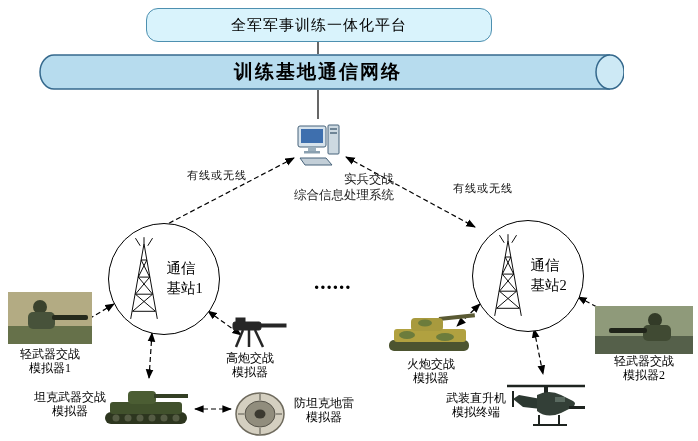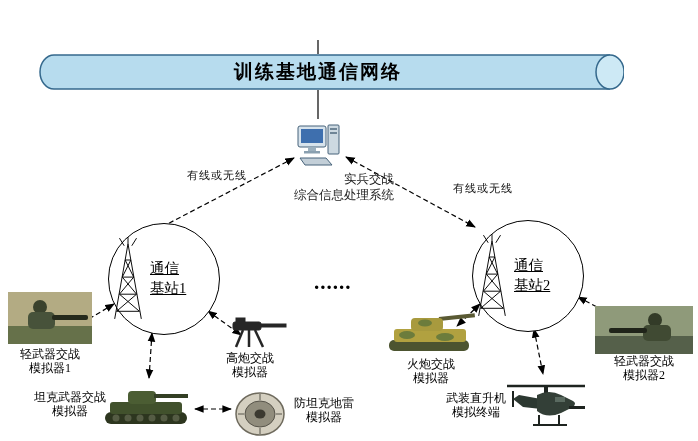--- a/index.html
+++ b/index.html
@@ -24,21 +24,21 @@
   .computer{left:296px;top:120px;width:48px;height:48px;}
   .proc-label{
     left:246px;top:172px;width:148px;text-align:right;
     font-size:12.5px;line-height:1.25;white-space:pre-line;color:#222;
   }
   .link-label{font-size:11px;letter-spacing:1px;color:#111;z-index:2;margin-left:9px;}
   .link-left{left:178px;top:168px;}
   .link-right{left:444px;top:181px;}
   .station{
     width:110px;height:110px;border:1px solid #000;border-radius:50%;background:#fff;
-    display:flex;align-items:center;gap:3px;z-index:1;text-decoration:underline;
+    display:flex;align-items:center;justify-content:center;gap:3px;z-index:1;
   }
   .station1{left:108px;top:223px;}
   .station2{left:472px;top:220px;}
   .station-label{font-size:14.5px;line-height:1.35;white-space:pre-line;text-align:left;}
   .ellipsis{left:314px;top:270px;width:70px;font-size:21px;font-weight:bold;letter-spacing:1px;}
   .sim-img{z-index:1;line-height:0;}
   .lbl{
     position:absolute;z-index:2;text-align:center;
     font-size:12px;line-height:1.2;white-space:pre-line;color:#000;
   }
@@ -81,20 +81,23 @@
         <line x1="152" y1="333" x2="149" y2="378" marker-start="url(#as)" marker-end="url(#ae)"></line>
         <line x1="208" y1="311" x2="241" y2="335" marker-start="url(#as)" marker-end="url(#ae)"></line>
         <line x1="195" y1="409" x2="231" y2="409" marker-start="url(#as)" marker-end="url(#ae)"></line>
         <line x1="480" y1="304" x2="457" y2="326" marker-start="url(#as)" marker-end="url(#ae)"></line>
         <line x1="534" y1="329" x2="543" y2="374" marker-start="url(#as)" marker-end="url(#ae)"></line>
         <line x1="578" y1="297" x2="612" y2="315" marker-start="url(#as)" marker-end="url(#ae)"></line>
       </g>
     </g>
   </svg>
 
+  <div class="node platform-box">
+    <span>全军军事训练一体化平台</span>
+  </div>
 
   <div class="node cylinder">
     <svg width="586" height="38" viewBox="0 0 586 38">
       <path d="M16,2 A14,17 0 0 0 16,36 L572,36 L572,2 Z" fill="#b7dcee" stroke="none"></path>
       <path d="M16,2 A14,17 0 0 0 16,36" fill="none" stroke="#34688c" stroke-width="1.5"></path>
       <line x1="16" y1="2" x2="572" y2="2" stroke="#34688c" stroke-width="1.5"></line>
       <line x1="16" y1="36" x2="572" y2="36" stroke="#34688c" stroke-width="1.5"></line>
       <ellipse cx="572" cy="19" rx="14" ry="17" fill="#cde9f5" stroke="#34688c" stroke-width="1.5"></ellipse>
     </svg>
     <div class="cyl-label">训练基地通信网络</div>

